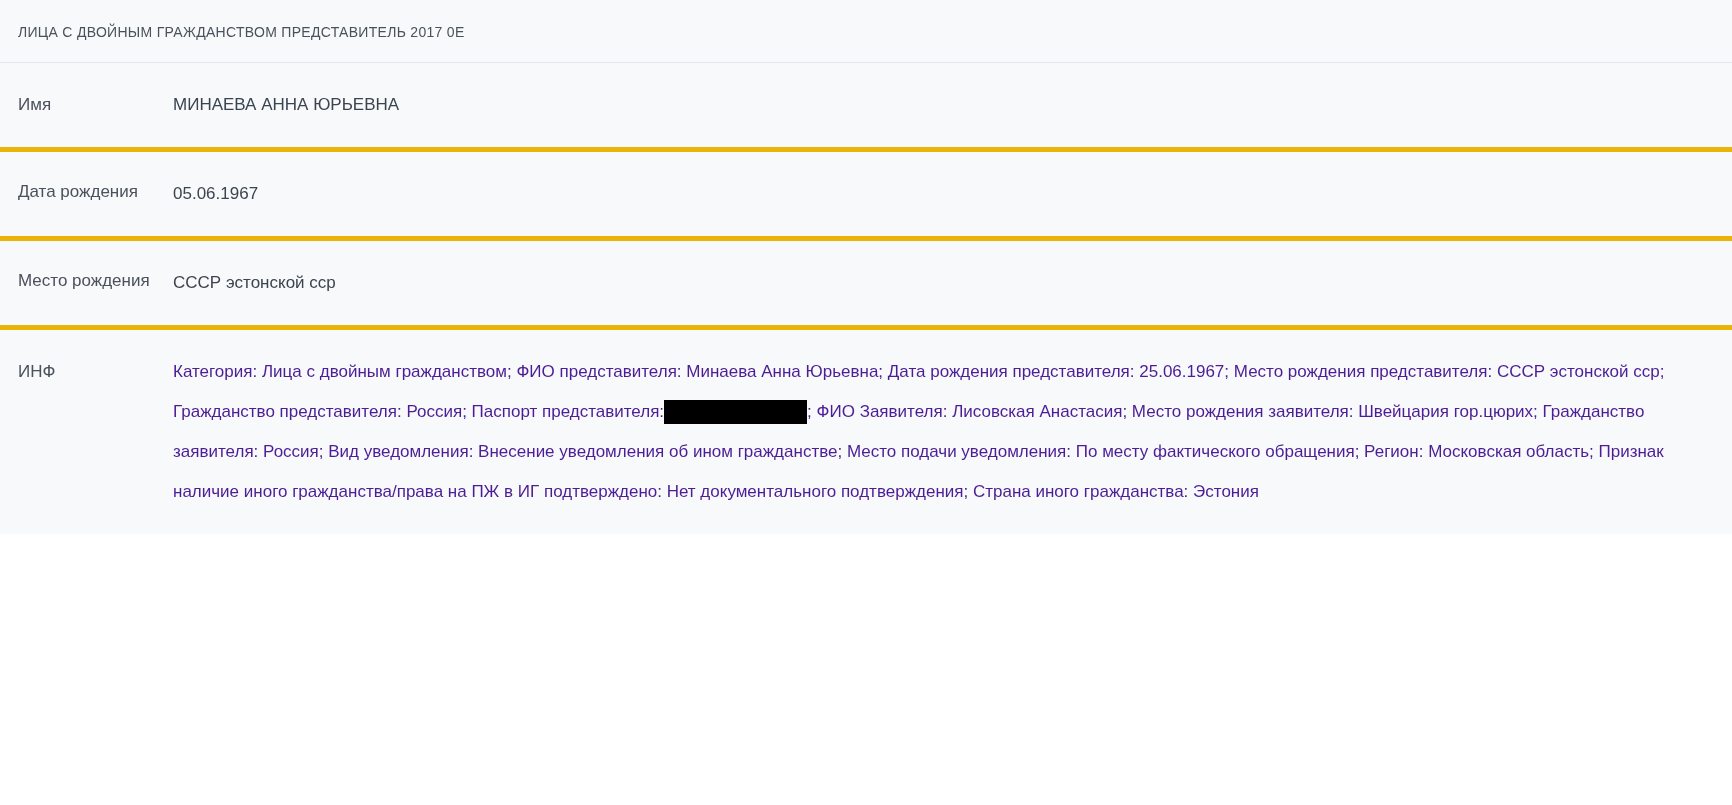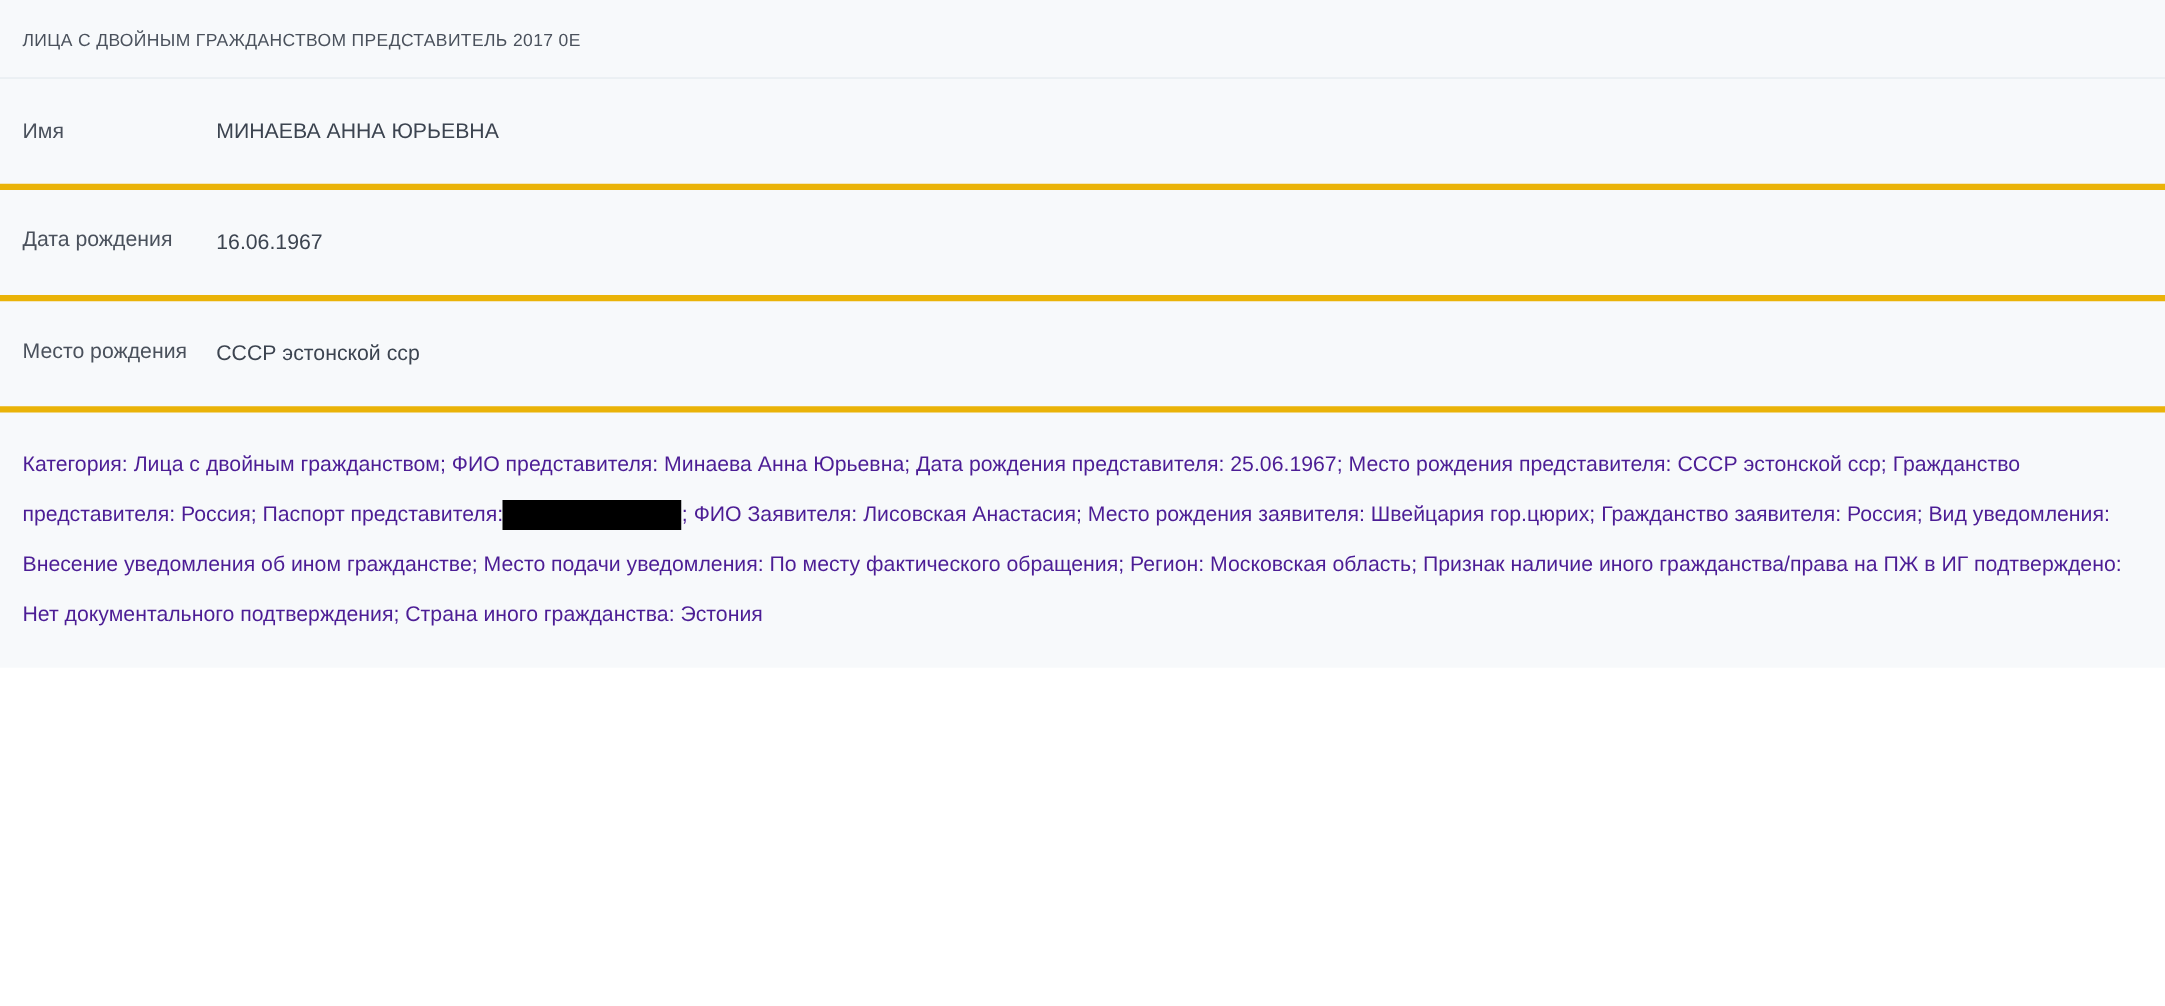--- a/index.html
+++ b/index.html
@@ -104,29 +104,30 @@
 
   <div class="rows">
 
     <div class="row">
       <div class="row-label">Имя</div>
       <div class="row-value">МИНАЕВА АННА ЮРЬЕВНА</div>
     </div>
 
     <div class="row row-multiline">
       <div class="row-label tall">Дата рождения</div>
-      <div class="row-value">16.06.1967</div>
+      <div class="row-value">05.06.1967</div>
     </div>
 
 
     <div class="row row-multiline">
       <div class="row-label tall">Место рождения</div>
       <div class="row-value">СССР эстонской сср</div>
     </div>
 
     <div class="row">
+      <div class="row-label">ИНФ</div>
       <div class="row-value">
         <span class="inf-text">Категория: Лица с двойным гражданством; ФИО представителя: Минаева Анна Юрьевна; Дата рождения представителя: 25.06.1967; Место рождения представителя: СССР эстонской сср; Гражданство представителя: Россия; Паспорт представителя:</span><span class="redaction inline-box"></span><span class="inf-text">; ФИО Заявителя: Лисовская Анастасия; Место рождения заявителя: Швейцария гор.цюрих; Гражданство заявителя: Россия; Вид уведомления: Внесение уведомления об ином гражданстве; Место подачи уведомления: По месту фактического обращения; Регион: Московская область; Признак наличие иного гражданства/права на ПЖ в ИГ подтверждено: Нет документального подтверждения; Страна иного гражданства: Эстония</span>
       </div>
     </div>
 
   </div>
 </div>
 
 </body></html>

